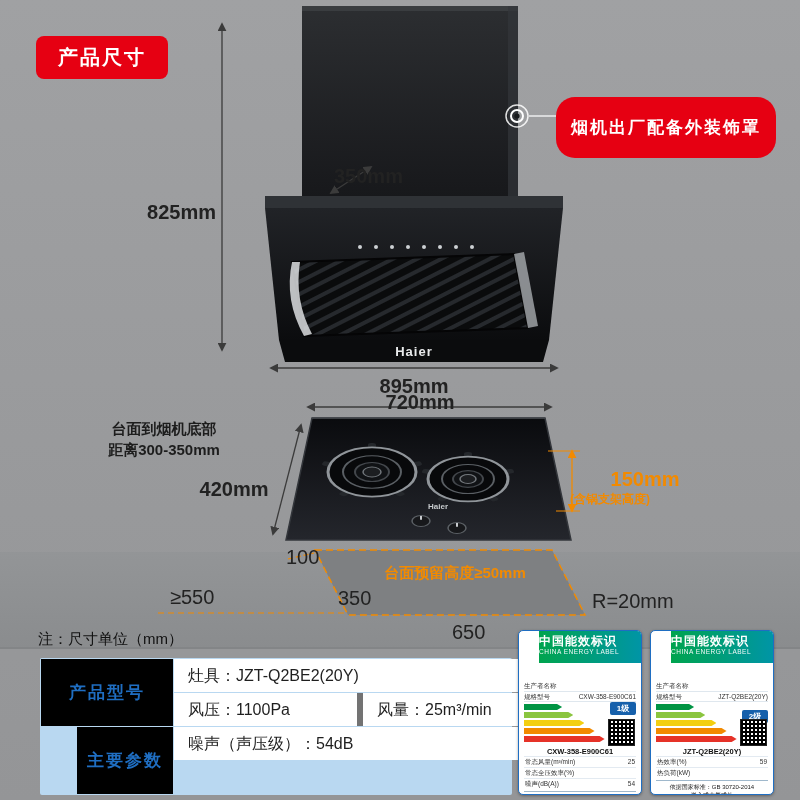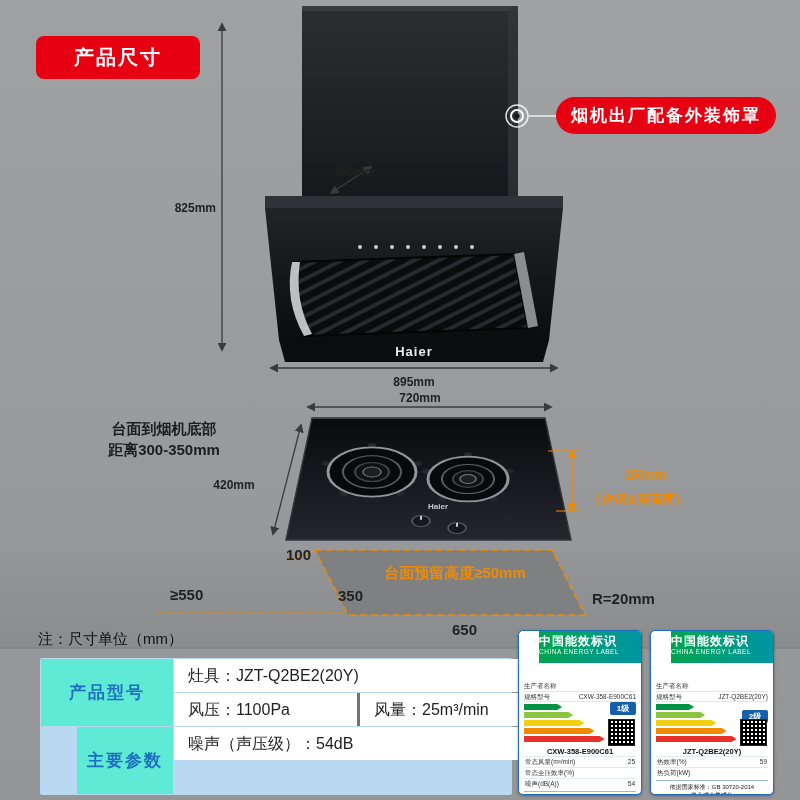--- a/index.html
+++ b/index.html
@@ -2,48 +2,48 @@
 <html><head>
 <meta charset="utf-8">
 <style>
   html,body{margin:0;padding:0;}
   body{font-family:"Liberation Sans","DejaVu Sans",sans-serif;}
   .stage{position:relative;width:800px;height:800px;overflow:hidden;
          background:linear-gradient(180deg,#a0a1a3 0%,#999a9c 55%,#949597 100%);}
   .scene{position:absolute;left:0;top:0;}
 
   .badge{position:absolute;left:36px;top:36px;background:#e60012;color:#fff;
-         font-size:20px;font-weight:bold;letter-spacing:2px;padding:8px 38px;border-radius:8px;}
+         font-size:20px;font-weight:bold;letter-spacing:2px;padding:8px 22px;border-radius:8px;}
   .callout-label{position:absolute;left:556px;top:97px;background:#e60012;color:#fff;
-         font-size:17px;font-weight:600;letter-spacing:2px;padding:7px 15px;border-radius:19px;}
-
-  .lbl{position:absolute;color:#222;font-size:12px;font-weight:600;white-space:nowrap;}
-  .lbl.small{font-size:15px;font-weight:700;}
+         font-size:17px;font-weight:600;letter-spacing:2px;padding:19px 15px;border-radius:19px;}
+
+  .lbl{position:absolute;color:#222;font-size:20px;font-weight:600;white-space:nowrap;}
+  .lbl.small{font-size:20px;font-weight:400;}
   .lbl.center{transform:translateX(-50%);}
   .lbl.orange{color:#f28a00;}
   .clearance{position:absolute;left:84px;top:418px;width:160px;text-align:center;
          color:#1d1d1d;font-size:15px;font-weight:600;line-height:21px;}
   .note{position:absolute;left:38px;top:630px;color:#111;font-size:15px;font-weight:500;}
 
   .hood-logo{position:absolute;left:414px;top:344px;transform:translateX(-50%);
          color:#e9ebec;font-size:13px;font-weight:bold;letter-spacing:1px;}
   .stove-logo{position:absolute;left:438px;top:502px;transform:translateX(-50%);
          color:#c6cacd;font-size:8px;font-weight:bold;}
 
   
   .spec-table{position:absolute;left:40px;top:658px;width:470px;display:grid;
          grid-template-columns:132px 1fr;grid-auto-rows:33px;gap:1px;background:#b9d8f1;
          padding:1px;border-radius:2px;}
-  .st-head{background:#5eead4;color:#1f6ec2;font-size:17px;font-weight:bold;letter-spacing:2px;
+  .st-head{background:#000000;color:#1f6ec2;font-size:17px;font-weight:bold;letter-spacing:2px;
          display:flex;align-items:center;justify-content:center;}
   .st-head-model{grid-row:1/3;}
   .st-head-param{grid-row:3/5;margin-left:36px;}
   .st-cell{background:#fff;color:#1f1f1f;font-size:16px;line-height:33px;padding-left:14px;white-space:nowrap;}
   .st-split{display:flex;padding-left:0;}
-  .st-sub{width:169px;padding-left:14px;border-right:3px solid #737373;}
+  .st-sub{width:169px;padding-left:14px;border-right:6px solid #737373;}
   .st-sub2{flex:1;border-right:none;}
 
   
   .elabel{position:absolute;top:630px;width:122px;height:163px;background:#fff;
          border:1.5px solid #1f6ec2;border-radius:5px;overflow:hidden;
          box-shadow:0 1px 3px rgba(0,0,0,.35);}
   .elabel0{left:518px;} .elabel1{left:650px;}
   .el-head{height:29px;background:linear-gradient(90deg,#00a44e,#0095a6);color:#fff;
          text-align:left;padding-top:3px;margin-left:20px;}
   .el-title{font-size:12px;font-weight:bold;letter-spacing:1px;line-height:14px;}
@@ -206,21 +206,21 @@
   <span class="lbl center" style="left:414px;top:375px;">895mm</span>
   <span class="lbl center" style="left:420px;top:391px;">720mm</span>
   <span class="lbl" style="left:198px;top:478px;width:72px;text-align:center;">420mm</span>
 
   <div class="clearance">
     <span style="display:block">台面到烟机底部</span>
     <span style="display:block">距离300-350mm</span>
   </div>
 
   <span class="lbl center orange" style="left:608px;top:468px;margin-left:37px;">150mm</span>
-  <span class="lbl center orange" style="left:638px;top:491px;font-size:12px;font-family:Liberation Mono, monospace;">(含锅支架高度)</span>
+  <span class="lbl center orange" style="left:610px;top:491px;font-size:12px;">(含锅支架高度)</span>
   <span class="lbl center orange" style="left:455px;top:564px;font-size:15px;">台面预留高度≥50mm</span>
 
   <span class="lbl small" style="left:286px;top:546px;">100</span>
   <span class="lbl small" style="left:338px;top:587px;">350</span>
   <span class="lbl small" style="left:170px;top:586px;">≥550</span>
   <span class="lbl small" style="left:452px;top:621px;">650</span>
   <span class="lbl small" style="left:592px;top:590px;">R=20mm</span>
 
   <span class="hood-logo">Haier</span>
   <span class="stove-logo">Haier</span>

